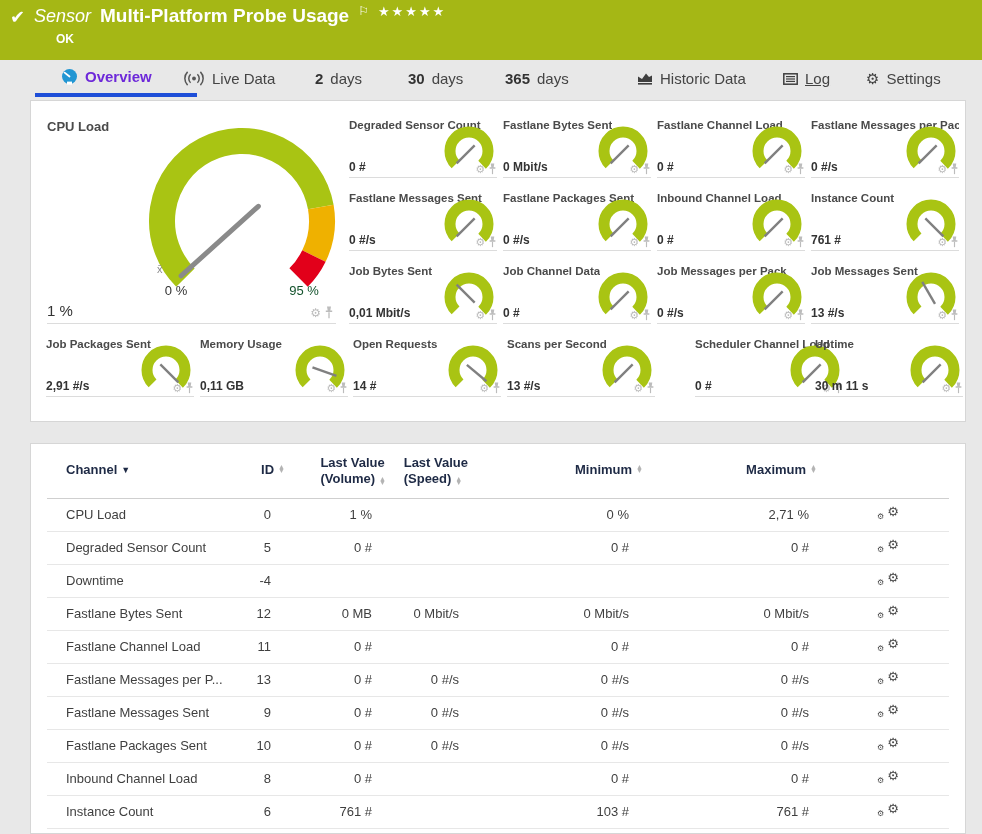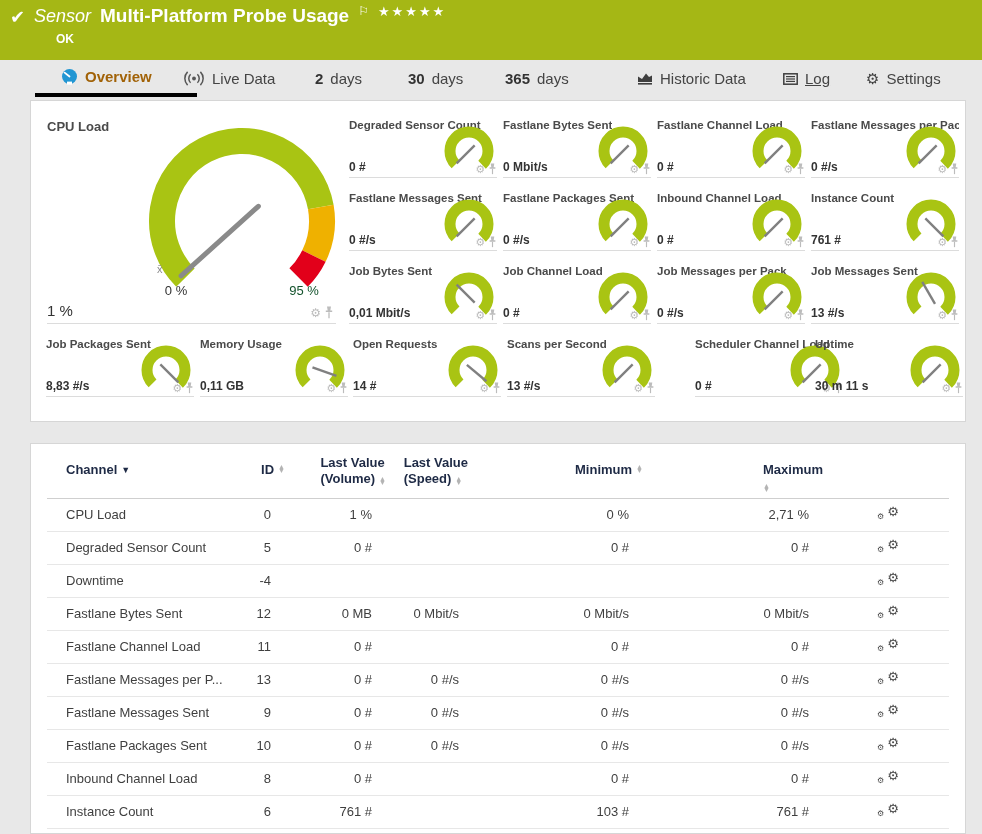--- a/index.html
+++ b/index.html
@@ -13,21 +13,21 @@
   .kicker { font-style:italic; font-size:18px; }
   .sensor-title { font-size:19px; font-weight:bold; }
   .flag { font-family:"DejaVu Sans",sans-serif; font-size:12px; vertical-align:super; position:relative; top:-7px; }
   .stars { font-family:"DejaVu Sans",sans-serif; font-size:13px; letter-spacing:2px; position:relative; top:-6px; }
   .status-ok { position:absolute; left:56px; top:32px; font-size:12px; font-weight:bold; }
 
   
   .tabbar { position:absolute; left:0; top:60px; width:982px; height:40px; }
   .tab { position:absolute; top:0; height:37px; display:flex; align-items:center; gap:7px; font-size:15px; color:#444; cursor:pointer; white-space:nowrap; }
   .tab .num { font-weight:bold; color:#333; }
-  .tab.active { border-bottom:4px solid #000000; font-weight:bold; color:#a16207;text-align:right; }
+  .tab.active { border-bottom:4px solid #1d4ed8; font-weight:bold; color:#6d28d9;text-align:right; }
   .tabicon { display:inline-flex; align-items:center; }
   .gearglyph { font-family:"DejaVu Sans",sans-serif; font-size:15px; color:#3f3f3f; }
 
   
   .panel { position:absolute; background:#fff; border:1px solid #d6d6d6; }
   .panel-gauges { left:30px; top:100px; width:936px; height:322px; }
   .panel-table  { left:30px; top:443px; width:936px; height:391px; overflow:hidden; }
 
   
   .gcell { position:absolute; width:148px; height:59px; border-bottom:1px solid #dcdcdc; }
@@ -300,21 +300,21 @@
     <span class="gvalue">0,01 Mbit/s</span>
     <span class="gicons">
         <span class="gear">⚙</span>
         <svg width="9" height="12" viewBox="0 0 10 13">
           <path d="M3 0.5 h4 l-0.7 4 h1.9 v1.6 h-6.4 v-1.6 h1.9 z" fill="#bcbcbc"></path>
           <line x1="5" y1="6.3" x2="5" y2="12.2" stroke="#bcbcbc" stroke-width="1.3"></line>
         </svg>
       </span>
   </div>
   <div class="gcell" style="left:472px; top:164px;">
-    <span class="gtitle">Job Channel Load</span>
+    <span class="gtitle">Job Channel Data</span>
     <svg class="gsvg" width="56" height="50" viewBox="0 0 56 50">
         <circle cx="28" cy="27" r="19" fill="none" stroke="#a9c413" stroke-width="11" stroke-dasharray="89.5 119.4" transform="rotate(135 28 27)"></circle>
         <line class="gneedle" x1="28" y1="9.5" x2="28" y2="35" style="transform: rotate(-135deg);"></line>
       </svg>
     <span class="gvalue">0 #</span>
     <span class="gicons">
         <span class="gear">⚙</span>
         <svg width="9" height="12" viewBox="0 0 10 13">
           <path d="M3 0.5 h4 l-0.7 4 h1.9 v1.6 h-6.4 v-1.6 h1.9 z" fill="#bcbcbc"></path>
           <line x1="5" y1="6.3" x2="5" y2="12.2" stroke="#bcbcbc" stroke-width="1.3"></line>
@@ -351,21 +351,21 @@
         </svg>
       </span>
   </div>
 
   <div class="gcell" style="left:15px; top:237px;">
     <span class="gtitle">Job Packages Sent</span>
     <svg class="gsvg" width="56" height="50" viewBox="0 0 56 50">
         <circle cx="28" cy="27" r="19" fill="none" stroke="#a9c413" stroke-width="11" stroke-dasharray="89.5 119.4" transform="rotate(135 28 27)"></circle>
         <line class="gneedle" x1="28" y1="9.5" x2="28" y2="35" style="transform: rotate(135deg);"></line>
       </svg>
-    <span class="gvalue">8,83 #/s</span>
+    <span class="gvalue">2,91 #/s</span>
     <span class="gicons">
         <span class="gear">⚙</span>
         <svg width="9" height="12" viewBox="0 0 10 13">
           <path d="M3 0.5 h4 l-0.7 4 h1.9 v1.6 h-6.4 v-1.6 h1.9 z" fill="#bcbcbc"></path>
           <line x1="5" y1="6.3" x2="5" y2="12.2" stroke="#bcbcbc" stroke-width="1.3"></line>
         </svg>
       </span>
   </div>
   <div class="gcell" style="left:169px; top:237px;">
     <span class="gtitle">Memory Usage</span>
@@ -481,21 +481,21 @@
           </span>
       </span>
     </div>
     <div class="th" style="right:322px; top:18px;">
       <span>Minimum</span>
       <span class="sorticon">
           <span>▲</span>
           <span>▼</span>
         </span>
     </div>
-    <div class="th" style="right:142px; top:18px;flex-direction:column;">
+    <div class="th" style="right:148px; top:18px;">
       <span>Maximum</span>
       <span class="sorticon">
           <span>▲</span>
           <span>▼</span>
         </span>
     </div>
     <div class="thead-line"></div>
   </div>
 
   <div class="tbody">

